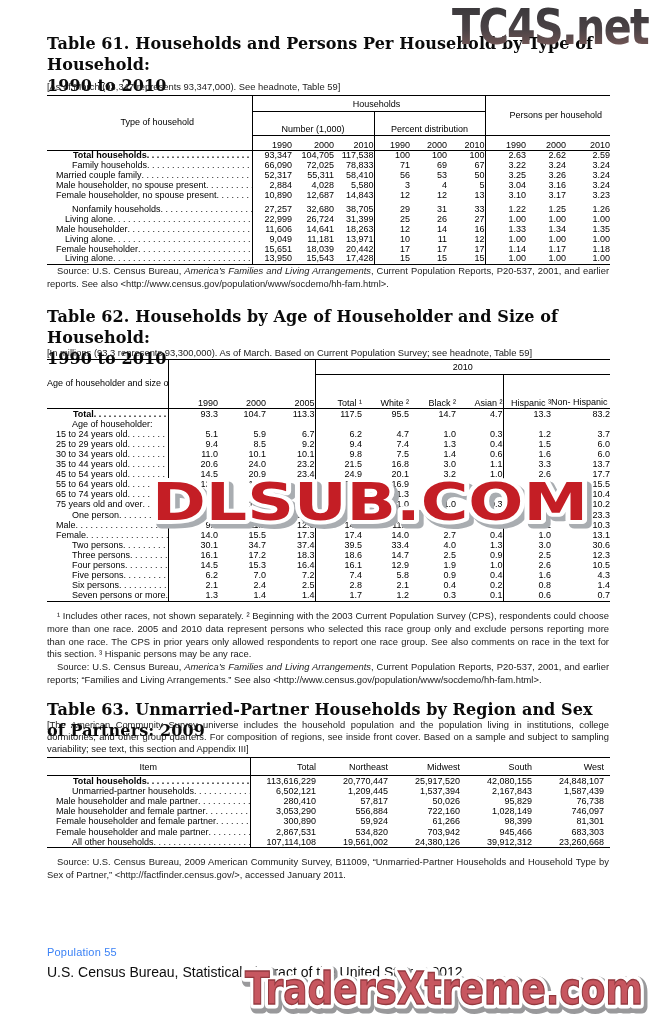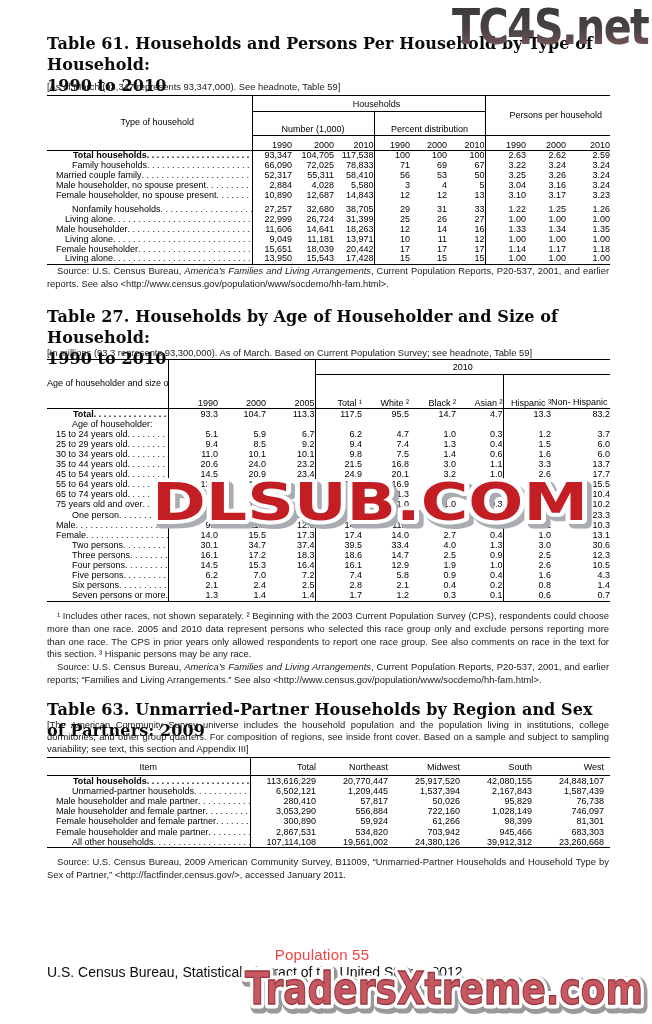--- a/index.html
+++ b/index.html
@@ -34,22 +34,22 @@
   tr.g td{height:14px;}
   #t61 thead tr.h1 th{height:15px;vertical-align:middle;padding-left:16px;}
   #t61 thead tr.h2 th{height:23px;}
   #t61 thead tr.h3 th{height:14px;}
   #t62 thead tr.h1 th{height:14px;vertical-align:middle;}
   #t62 thead tr.h2 th{height:33px;}
   #t62 tbody.bd td{height:10.1px;}
   #t63 thead th{height:17px;vertical-align:middle;}
   #t63 tbody.bd td{height:10.2px;}
   #t63 .num{padding-right:6px;}
-  .pagefoot{position:absolute;left:47px;width:550px;text-align:center;font-size:15px;
-            color:#ef4444;letter-spacing:.2px;}
+  .pagefoot{position:absolute;left:47px;width:550px;text-align:left;font-size:11px;
+            color:#3b82f6;letter-spacing:.2px;}
   .credit{position:absolute;left:47px;font-size:14px;color:#0d0d0d;}
   .wm{position:absolute;pointer-events:none;}
   svg text{font-family:"DejaVu Sans",sans-serif;}
 </style>
 </head>
 <body>
 
 <div id="page">
 
   <div class="title" style="top:33px"><span>Table 61. Households and Persons Per Household by Type of Household:</span><br><span>1990 to 2010</span></div>
@@ -281,21 +281,21 @@
           <td class="num">1.00</td>
           <td class="num">1.00</td>
         </tr>
       </tbody>
   </table>
 
   <div class="note" style="top:265px">
       <p><span>Source: U.S. Census Bureau, </span><span class="it">America’s Families and Living Arrangements</span><span>, Current Population Reports, P20-537, 2001, and earlier reports.  See also &lt;http://www.census.gov/population/www/socdemo/hh-fam.html&gt;.</span></p>
     </div>
 
-  <div class="title" style="top:306px"><span>Table 27. Households by Age of Householder and Size of Household:</span><br><span>1990 to 2010</span></div>
+  <div class="title" style="top:306px"><span>Table 62. Households by Age of Householder and Size of Household:</span><br><span>1990 to 2010</span></div>
   <div class="hn" style="top:347px">[In millions (93.3 represents 93,300,000). As of March. Based on Current Population Survey; see headnote, Table 59]</div>
 
   <table class="t" id="t62" style="top:359px">
     <colgroup>
       <col style="width:121px">
         <col style="width:50px">
         <col style="width:48px">
         <col style="width:49px">
       <col style="width:47px">
         <col style="width:47px">

